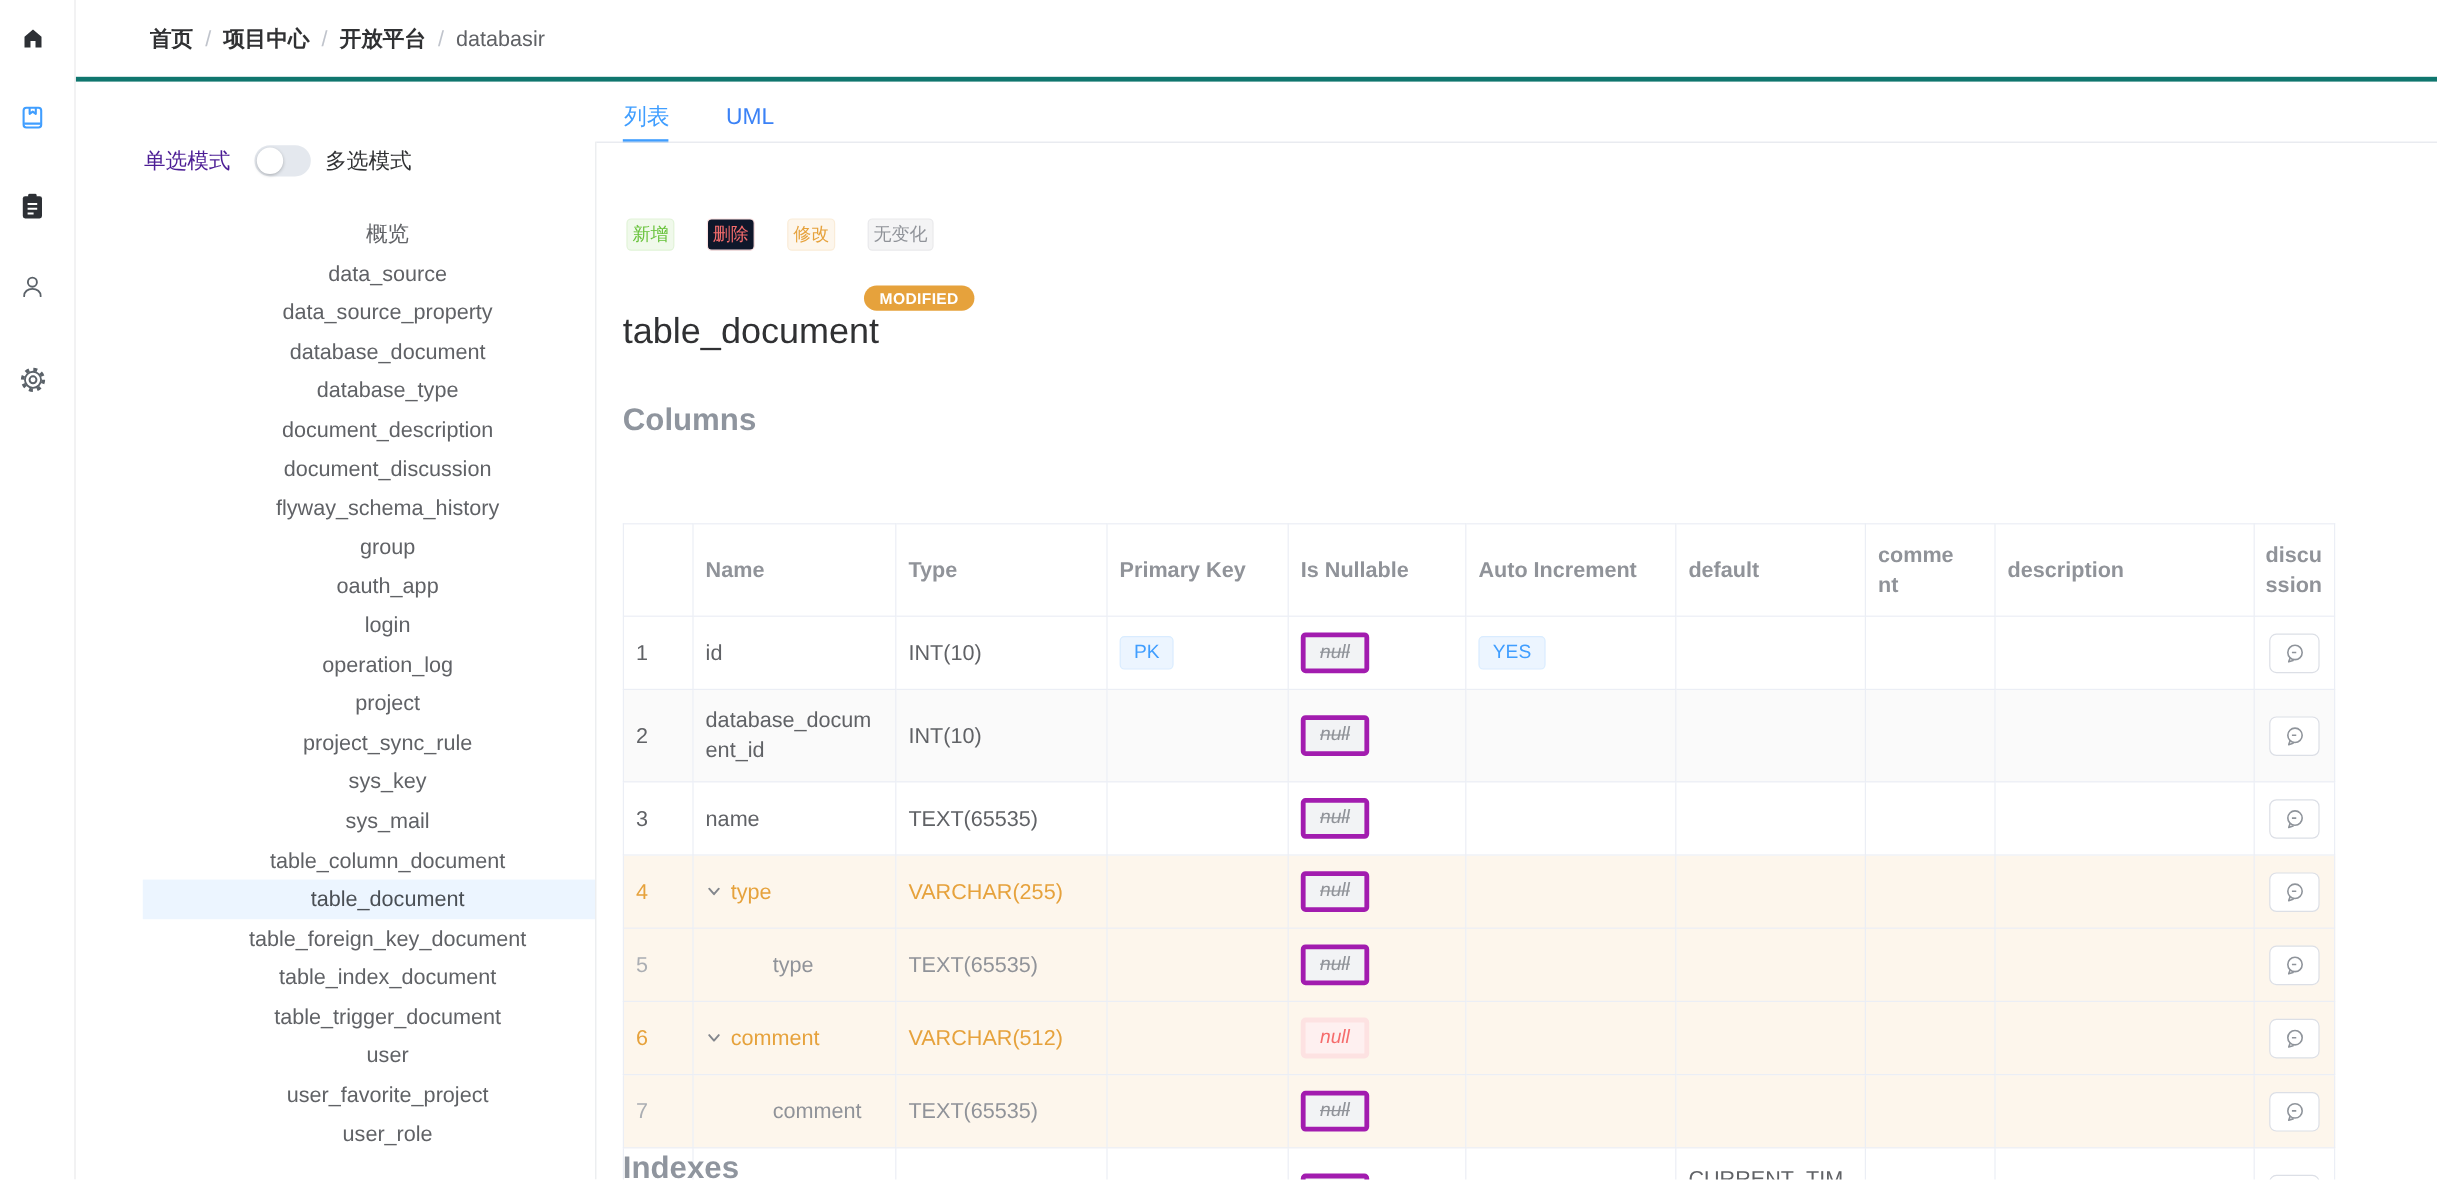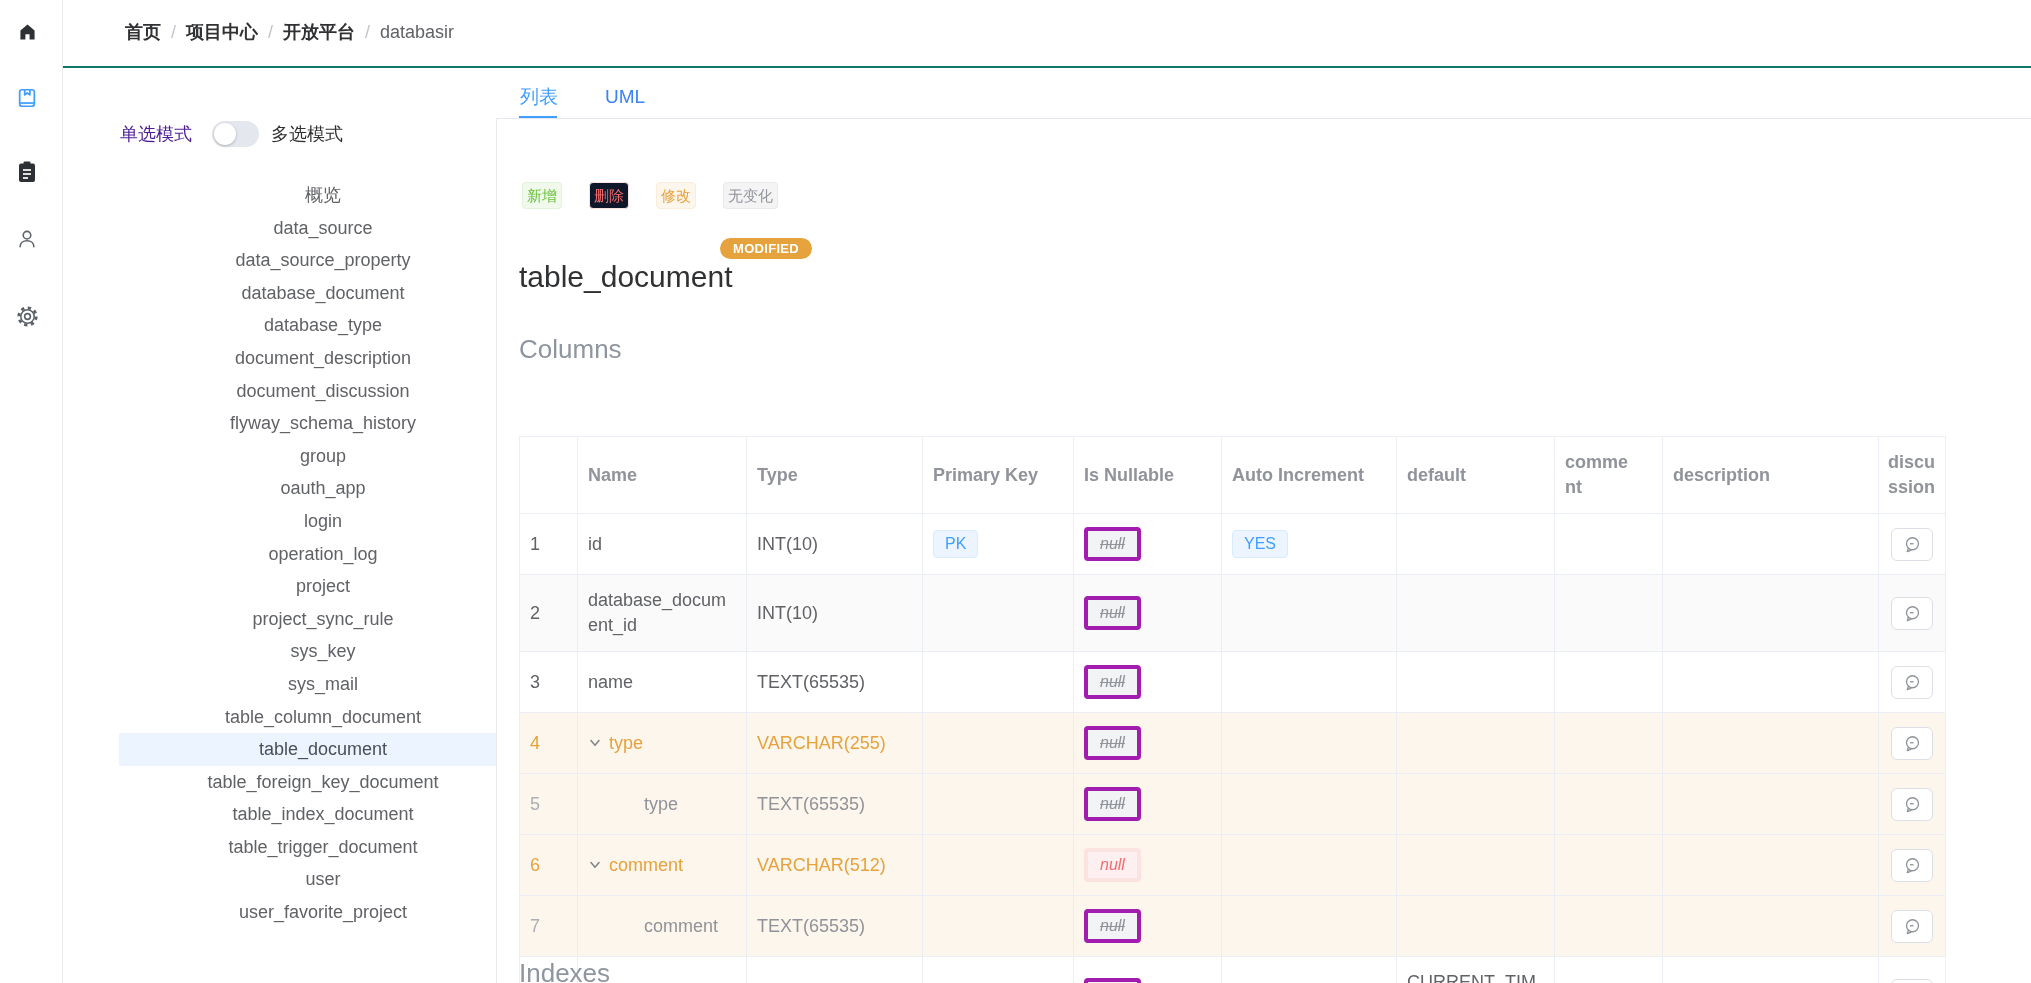--- a/index.html
+++ b/index.html
@@ -8,21 +8,21 @@
   .page { position:relative; width:2031px; height:983px; background:#fff; }
 
   
   .rail { position:absolute; left:0; top:0; width:63px; height:983px; background:#fff;
     border-right:1px solid #e9eaec; z-index:5; }
   .rail-btn { position:absolute; left:14px; width:26px; height:26px; display:flex;
     align-items:center; justify-content:center; cursor:pointer; background:none; border:none; }
 
   
   .topbar { position:absolute; left:63px; top:0; width:1968px; height:68px; background:#fff;
-    border-bottom:2px solid #0f766e; }
+    border-bottom:4px solid #0f766e; }
   .breadcrumb { position:absolute; left:62px; top:20px; font-size:18px; white-space:nowrap; }
   .crumb { color:#606266; cursor:pointer; }
   .crumb.bold { color:#303133; font-weight:700; }
   .crumb-sep { color:#c0c4cc; margin:0 10px; }
 
   
   .mode-row { position:absolute; left:120px; top:120px; height:28px; display:flex; align-items:center; }
   .mode-label-single { color:#4c1d95; font-size:18px; cursor:pointer; }
   .mode-label-multi { color:#303133; font-size:18px; cursor:pointer; }
   .switch { position:relative; width:47px; height:26px; border-radius:13px; background:#e4e8ee;
@@ -48,21 +48,21 @@
     border-radius:4px; font-size:15px; margin-right:27px; }
   .tag.success { color:#67c23a; background:#f0f9eb; border-color:#e1f3d8; }
   .tag.danger  { color:#f56c6c; background:#0f172a; border-color:#fde2e2; }
   .tag.warning { color:#e6a23c; background:#fdf6ec; border-color:#faecd8; }
   .tag.info    { color:#909399; background:#f4f4f5; border-color:#e9e9eb; }
 
   .modified-badge { position:absolute; left:720px; top:238px; height:21px; line-height:21px;
     padding:0 13px; border-radius:11px; background:#e6a23c; color:#fff; font-size:13px;
     font-weight:700; letter-spacing:.3px; }
   .table-title { position:absolute; left:519px; top:260px; font-size:30px; font-weight:400; color:#303133; }
-  .section-heading { position:absolute; left:519px; font-size:26px; font-weight:400; color:#8f959e; }
+  .section-heading { position:absolute; left:519px; font-size:26px; font-weight:700; color:#8f959e; }
   .section-heading.columns { top:334px; }
   .section-heading.indexes { top:958px; }
 
   
   .table-wrap { position:absolute; left:519px; top:398px; width:1426px; }
   table.doc-table { border-collapse:collapse; table-layout:fixed; width:1426px; font-size:18px;margin-top:38px; }
   .doc-table th, .doc-table td { border:1px solid #ebeef5; padding:13px 10px; line-height:25px;
     text-align:left; vertical-align:middle; word-break:break-all; }
   .doc-table th { color:#909399; font-weight:700; background:#fff; }
   .doc-table td { color:#606266; background:#fff; }
@@ -162,20 +162,21 @@
       <li>project_sync_rule</li>
       <li>sys_key</li>
       <li>sys_mail</li>
       <li>table_column_document</li>
       <li class="selected">table_document</li>
       <li>table_foreign_key_document</li>
       <li>table_index_document</li>
       <li>table_trigger_document</li>
       <li>user</li>
       <li>user_favorite_project</li>
+      <li>user_role</li>
     </ul>
   <div class="v-divider"></div>
 
   <main>
     <div class="tabs"><span class="tab active">列表</span><span class="tab">UML</span></div>
     <div class="tab-underline"></div>
     <div class="tabbar-line"></div>
 
     <div class="legend"><span class="tag success">新增</span><span class="tag danger">删除</span><span class="tag warning">修改</span><span class="tag info">无变化</span></div>
 

